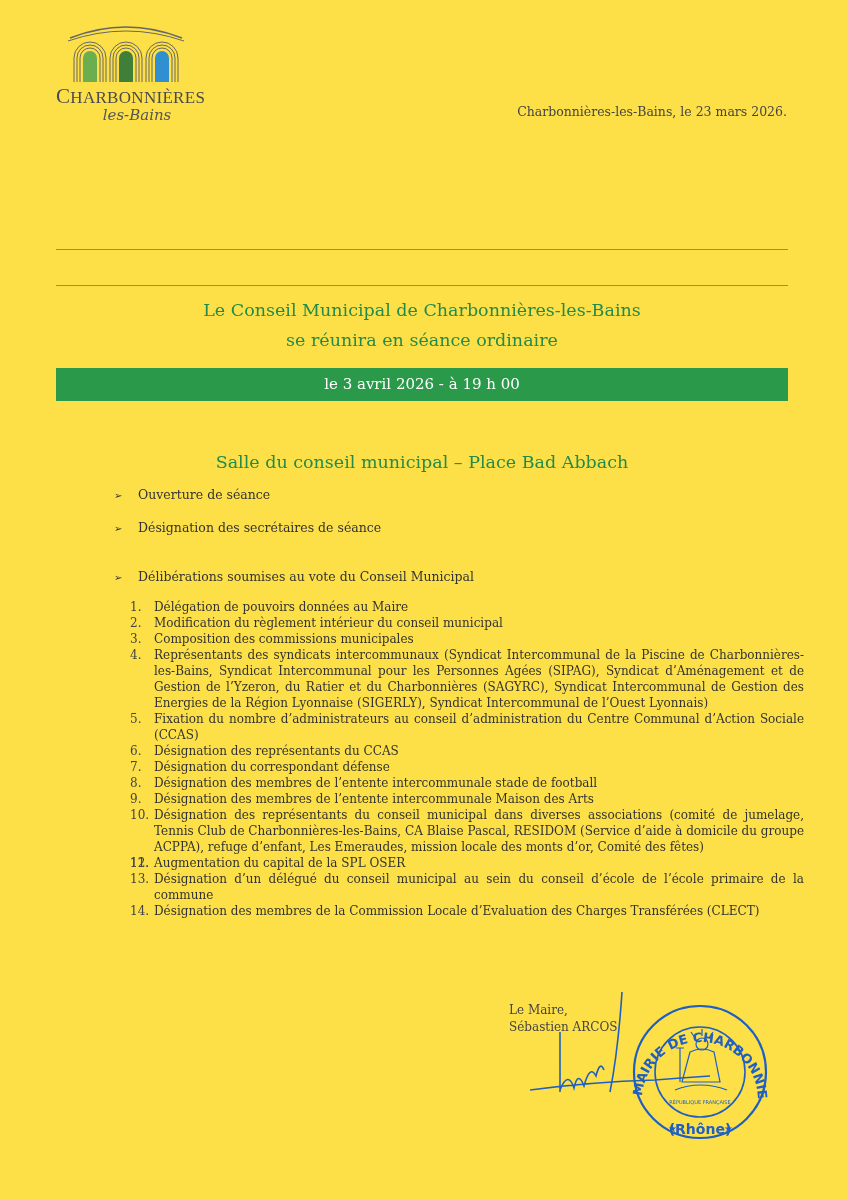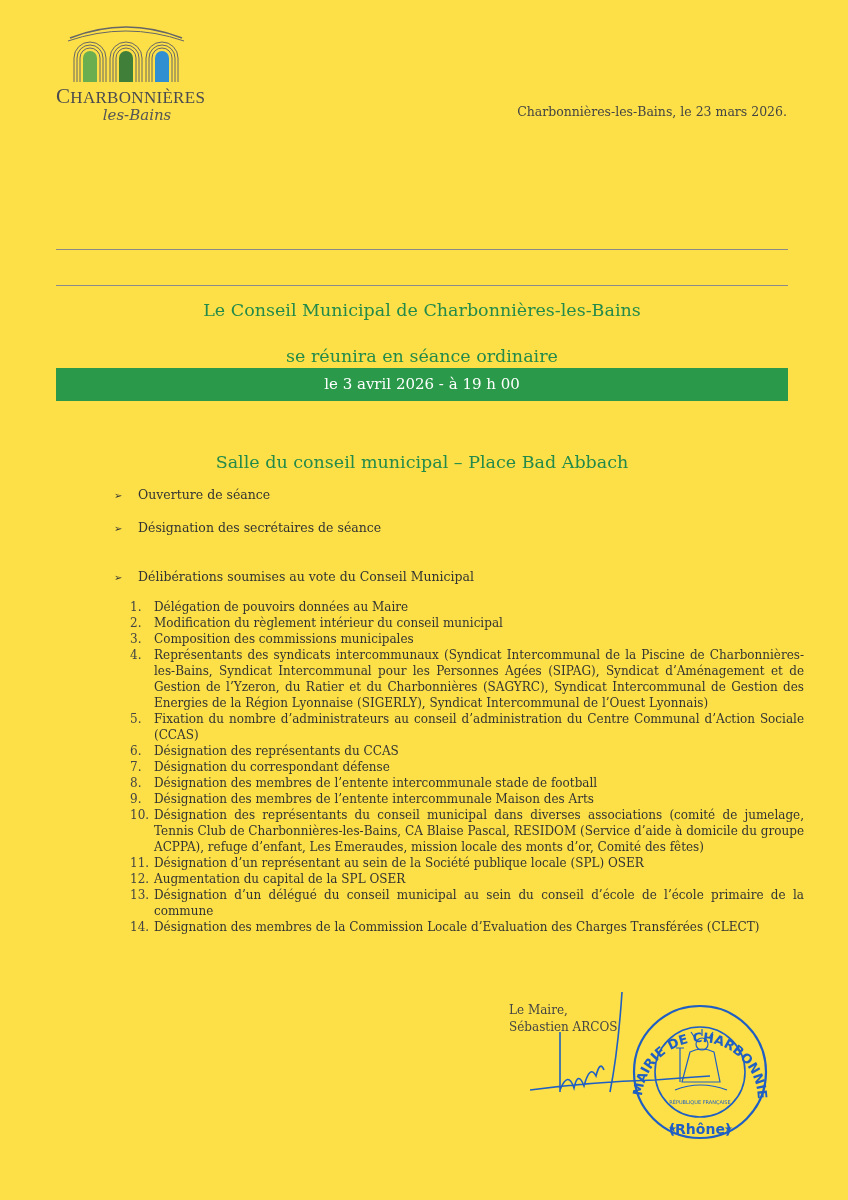--- a/index.html
+++ b/index.html
@@ -16,21 +16,21 @@
   .dateline { position: absolute; right: 61px; top: 104px; font-family: "DejaVu Serif", serif; font-size: 12.5px; color: #444; }
 
   .rule { position: absolute; left: 56px; width: 732px; height: 1px; background: #8a8a8a; }
   .rule.r1 { top: 249px; }
   .rule.r2 { top: 285px; }
 
   .conv-title { position: absolute; left: 56px; width: 732px; top: 256px; text-align: center; font-family: "Liberation Serif", serif; font-size: 20px; color: #1f8a4a; letter-spacing: 0.2px; }
 
   .subtitle { position: absolute; left: 56px; width: 732px; text-align: center; font-family: "DejaVu Serif", serif; font-size: 17.5px; color: #238a4b; }
   .subtitle.s1 { top: 300px; }
-  .subtitle.s2 { top: 346px; }
+  .subtitle.s2 { top: 330px; }
 
   .date-bar { position: absolute; left: 56px; top: 368px; width: 732px; height: 33px; background: #2a9a4a; color: #ffffff; text-align: center; font-family: "DejaVu Serif", serif; font-size: 15px; line-height: 33px; }
 
   .venue { position: absolute; left: 56px; width: 732px; top: 411px; text-align: center; font-family: "DejaVu Serif", serif; font-size: 17.5px; color: #238a4b; margin-top: 41px; }
 
   .bullet { position: absolute; left: 114px; font-size: 12.5px; color: #333; }
   .bullet .arrow { display: inline-block; width: 24px; font-family: "DejaVu Sans", sans-serif; font-size: 10px; }
   .b1 { top: 487px; }
   .b2 { top: 520px; }
   .b3 { top: 569px; }
@@ -97,21 +97,21 @@
     <div class="item"><span class="num">1.</span><span>Délégation de pouvoirs données au Maire</span></div>
     <div class="item"><span class="num">2.</span><span>Modification du règlement intérieur du conseil municipal</span></div>
     <div class="item"><span class="num">3.</span><span>Composition des commissions municipales</span></div>
     <div class="item"><span class="num">4.</span><span>Représentants des syndicats intercommunaux (Syndicat Intercommunal de la Piscine de Charbonnières-les-Bains, Syndicat Intercommunal pour les Personnes Agées (SIPAG), Syndicat d’Aménagement et de Gestion de l’Yzeron, du Ratier et du Charbonnières (SAGYRC), Syndicat Intercommunal de Gestion des Energies de la Région Lyonnaise (SIGERLY), Syndicat Intercommunal de l’Ouest Lyonnais)</span></div>
     <div class="item"><span class="num">5.</span><span>Fixation du nombre d’administrateurs au conseil d’administration du Centre Communal d’Action Sociale (CCAS)</span></div>
     <div class="item"><span class="num">6.</span><span>Désignation des représentants du CCAS</span></div>
     <div class="item"><span class="num">7.</span><span>Désignation du correspondant défense</span></div>
     <div class="item"><span class="num">8.</span><span>Désignation des membres de l’entente intercommunale stade de football</span></div>
     <div class="item"><span class="num">9.</span><span>Désignation des membres de l’entente intercommunale Maison des Arts</span></div>
     <div class="item"><span class="num">10.</span><span>Désignation des représentants du conseil municipal dans diverses associations (comité de jumelage, Tennis Club de Charbonnières-les-Bains, CA Blaise Pascal, RESIDOM (Service d’aide à domicile du groupe ACPPA), refuge d’enfant, Les Emeraudes, mission locale des monts d’or, Comité des fêtes)</span></div>
-    <div class="item"><span class="num">11.</span><span>Désignation d’un représentant au sein de la Société publique locale (SPL) OSER</span></div>
+    <div class="item"><span class="num">11.</span></div>
     <div class="item"><span class="num">12.</span><span>Augmentation du capital de la SPL OSER</span></div>
     <div class="item"><span class="num">13.</span><span>Désignation d’un délégué du conseil municipal au sein du conseil d’école de l’école primaire de la commune</span></div>
     <div class="item"><span class="num">14.</span><span>Désignation des membres de la Commission Locale d’Evaluation des Charges Transférées (CLECT)</span></div>
   </div>
 
   <div class="signature-block">
     <div>Le Maire,</div>
     <div>Sébastien ARCOS</div>
   </div>
 

